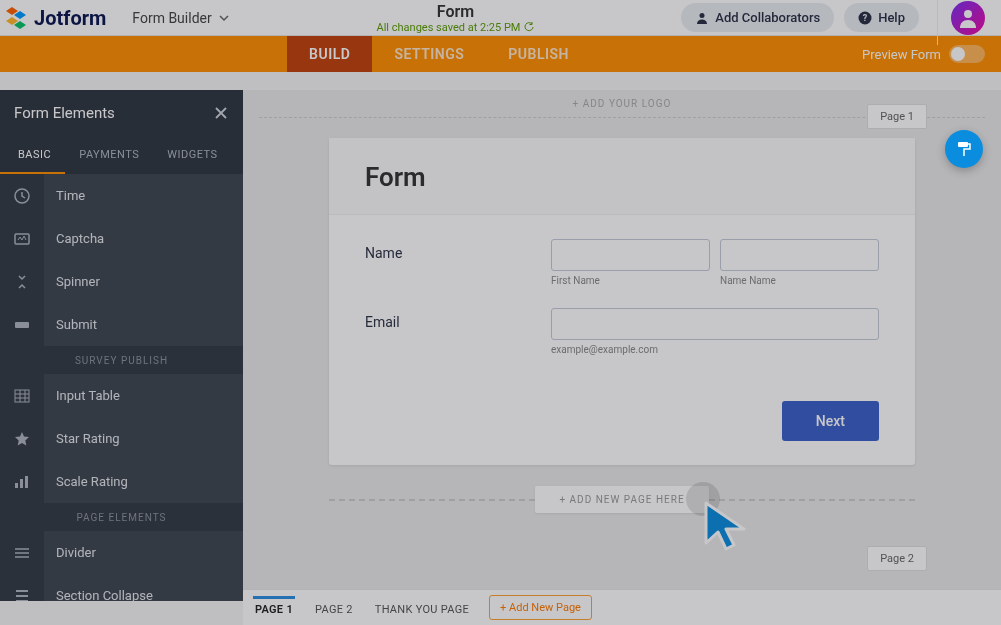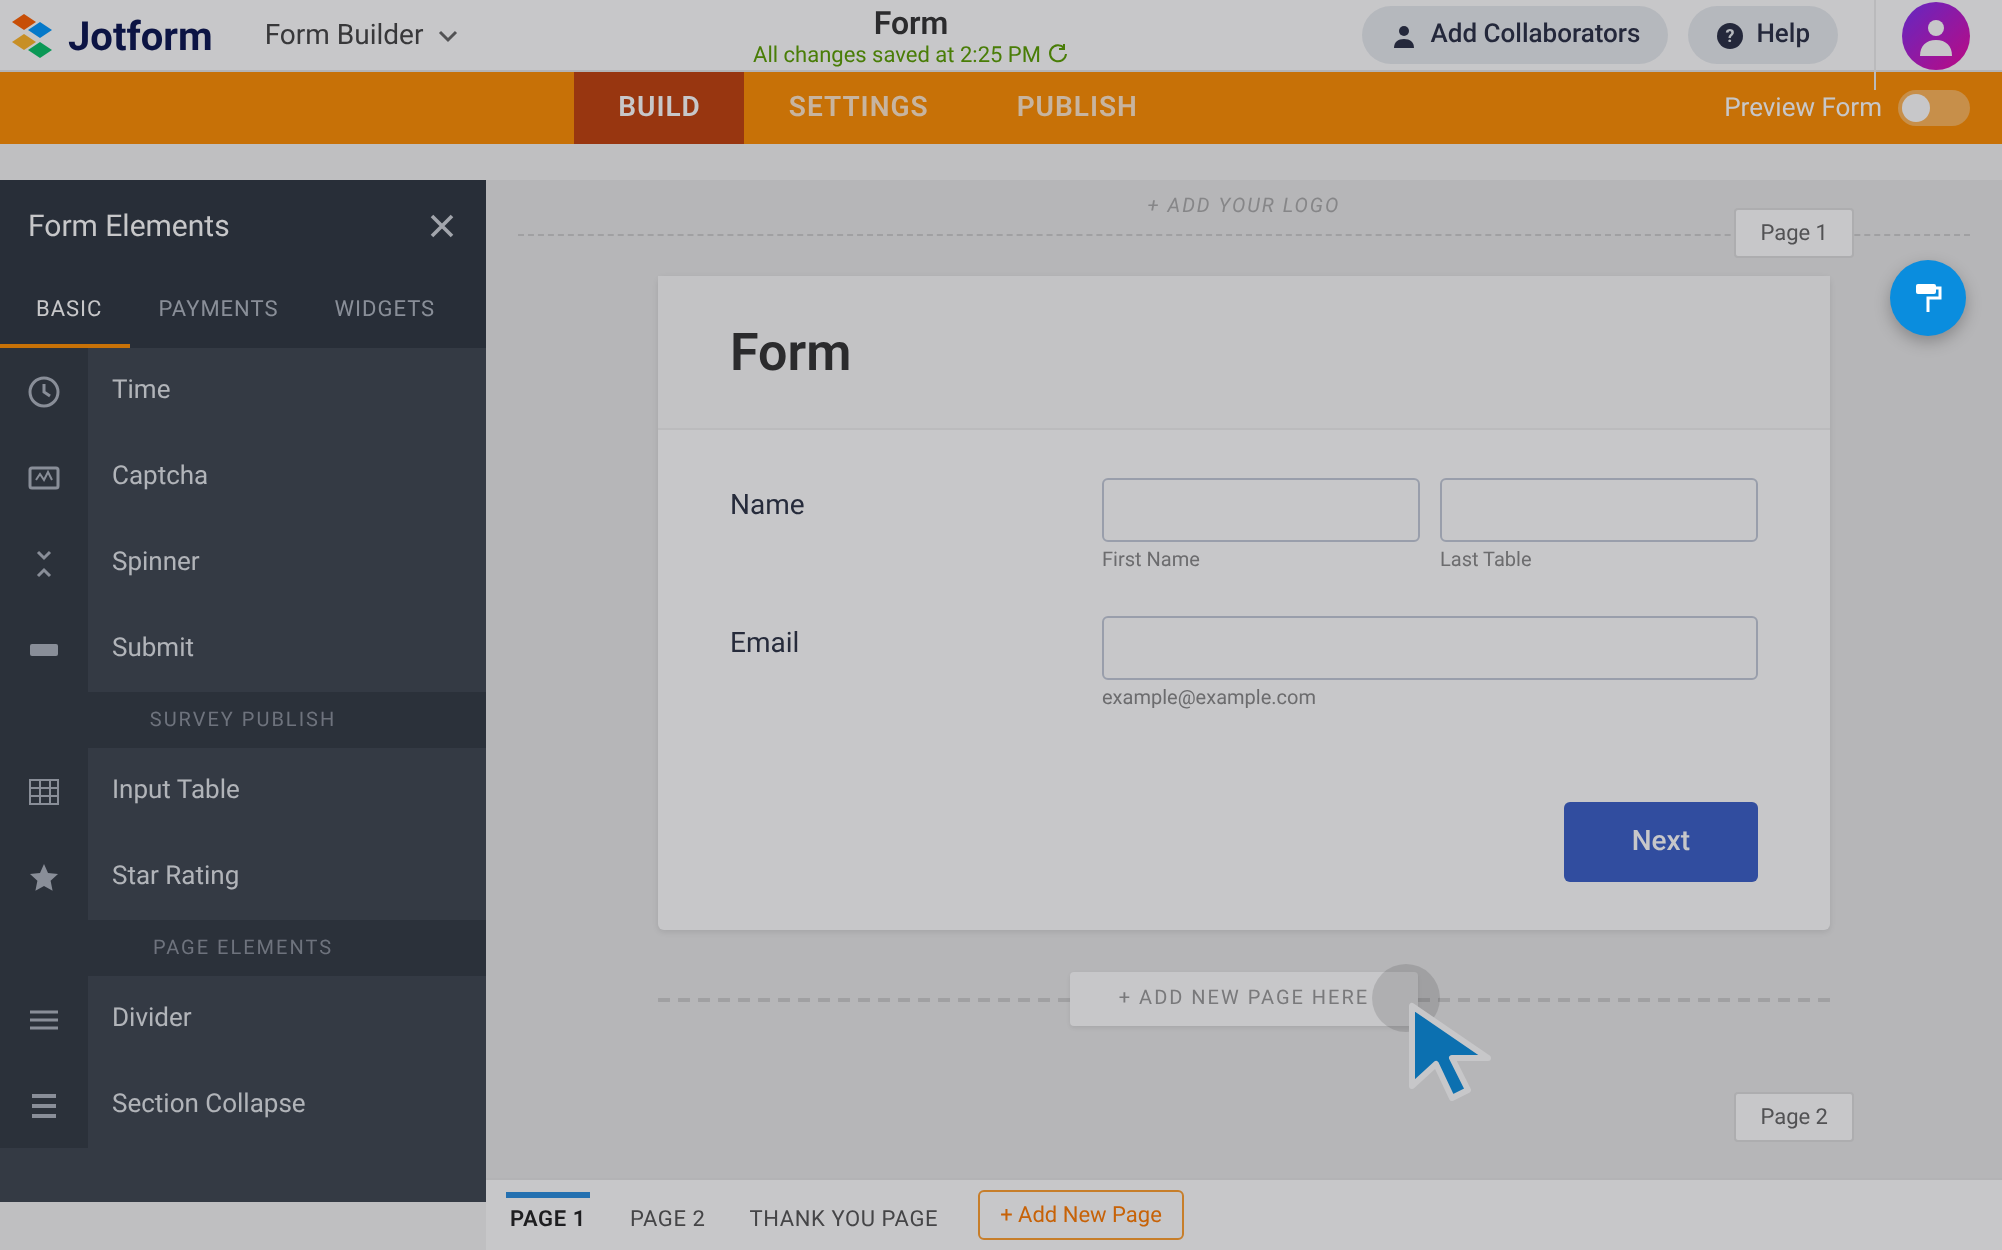--- a/index.html
+++ b/index.html
@@ -37,21 +37,21 @@
 .sb-tabs .t:first-child { padding-left:18px; }
 .sb-tabs .t.active { color:#fff; border-bottom-color:#ff8f00; }
 .elements { overflow-y:auto; height:calc(100% - 84px); }
 .el { height:43px; display:flex; align-items:center; cursor:pointer; }
 .el .ic { width:44px; display:flex; align-items:center; justify-content:center; background:#333a44; height:100%; flex-shrink:0; }
 .el .lbl { padding-left:12px; font-size:13px; color:#e3e6ea; }
 .cat { height:28px; background:#333a44; display:flex; align-items:center; justify-content:center; font-size:10px; letter-spacing:1px; color:#8a919b; }
 
 
 .canvas { position:absolute; left:243px; top:90px; right:0; bottom:36px; background:#e9e9e9; overflow:hidden; }
-.logo-hint { height:28px; display:flex; align-items:center; justify-content:center; font-size:10px; color:#aaa; letter-spacing:1px; border-bottom:1px dashed #ccc; margin:0 16px;font-style:italic; }
+.logo-hint { height:28px; display:flex; align-items:center; justify-content:center; font-size:10px; color:#aaa; letter-spacing:1px; border-bottom:1px dashed #ccc; margin:0 16px; }
 .page-chip { position:absolute; background:#fff; border:1px solid #ddd; border-radius:2px; padding:5px 12px; font-size:11px; color:#666; }
 .form-card { background:#fff; margin:20px 86px 14px 86px; border-radius:3px; box-shadow:0 1px 3px rgba(0,0,0,.1); }
 .form-hd { padding:24px 36px 22px; border-bottom:1px solid #f0f0f0; background:#fafafa; }
 .form-hd h1 { font-size:26px; color:#333; font-weight:600; }
 .form-body { padding:24px 36px 10px; }
 .fld { display:flex; margin-bottom:22px; }
 .fld .lab { width:186px; font-size:14px; color:#2c3345; padding-top:6px; }
 .fld .inp { flex:1; }
 .name-row { display:flex; gap:10px; }
 .tx { height:32px; border:1px solid #c3cad8; border-radius:3px; background:#fff; }
@@ -210,20 +210,30 @@
       <div class="lbl">Input Table</div>
     </div>
     <div class="el">
       <div class="ic">
           <svg class="ico" viewBox="0 0 18 18">
             <path d="M9 2l2 4.5 5 .5-3.7 3.4 1 5L9 13l-4.3 2.4 1-5L2 7l5-.5z" fill="#aeb5bf"></path>
           </svg>
         </div>
       <div class="lbl">Star Rating</div>
     </div>
+    <div class="el">
+      <div class="ic">
+          <svg class="ico" viewBox="0 0 18 18">
+            <rect x="2" y="10" width="3" height="5" fill="#aeb5bf"></rect>
+            <rect x="7" y="6" width="3" height="9" fill="#aeb5bf"></rect>
+            <rect x="12" y="3" width="3" height="12" fill="#aeb5bf"></rect>
+          </svg>
+        </div>
+      <div class="lbl">Scale Rating</div>
+    </div>
     <div class="cat">PAGE ELEMENTS</div>
     <div class="el">
       <div class="ic">
           <svg class="ico" viewBox="0 0 18 18">
             <path d="M2 5h14M2 9h14M2 13h14" stroke="#aeb5bf" stroke-width="1.5"></path>
           </svg>
         </div>
       <div class="lbl">Divider</div>
     </div>
     <div class="el">
@@ -250,21 +260,21 @@
     <div class="form-body">
       <div class="fld">
         <div class="lab">Name</div>
         <div class="inp">
           <div class="name-row">
             <div class="tx"></div>
             <div class="tx"></div>
           </div>
           <div class="name-row-subs">
             <div class="sub">First Name</div>
-            <div class="sub">Last Table</div>
+            <div class="sub">Name Name</div>
           </div>
         </div>
       </div>
       <div class="fld">
         <div class="lab">Email</div>
         <div class="inp email-in">
           <div class="tx"></div>
           <div class="sub">example@example.com</div>
         </div>
       </div>

